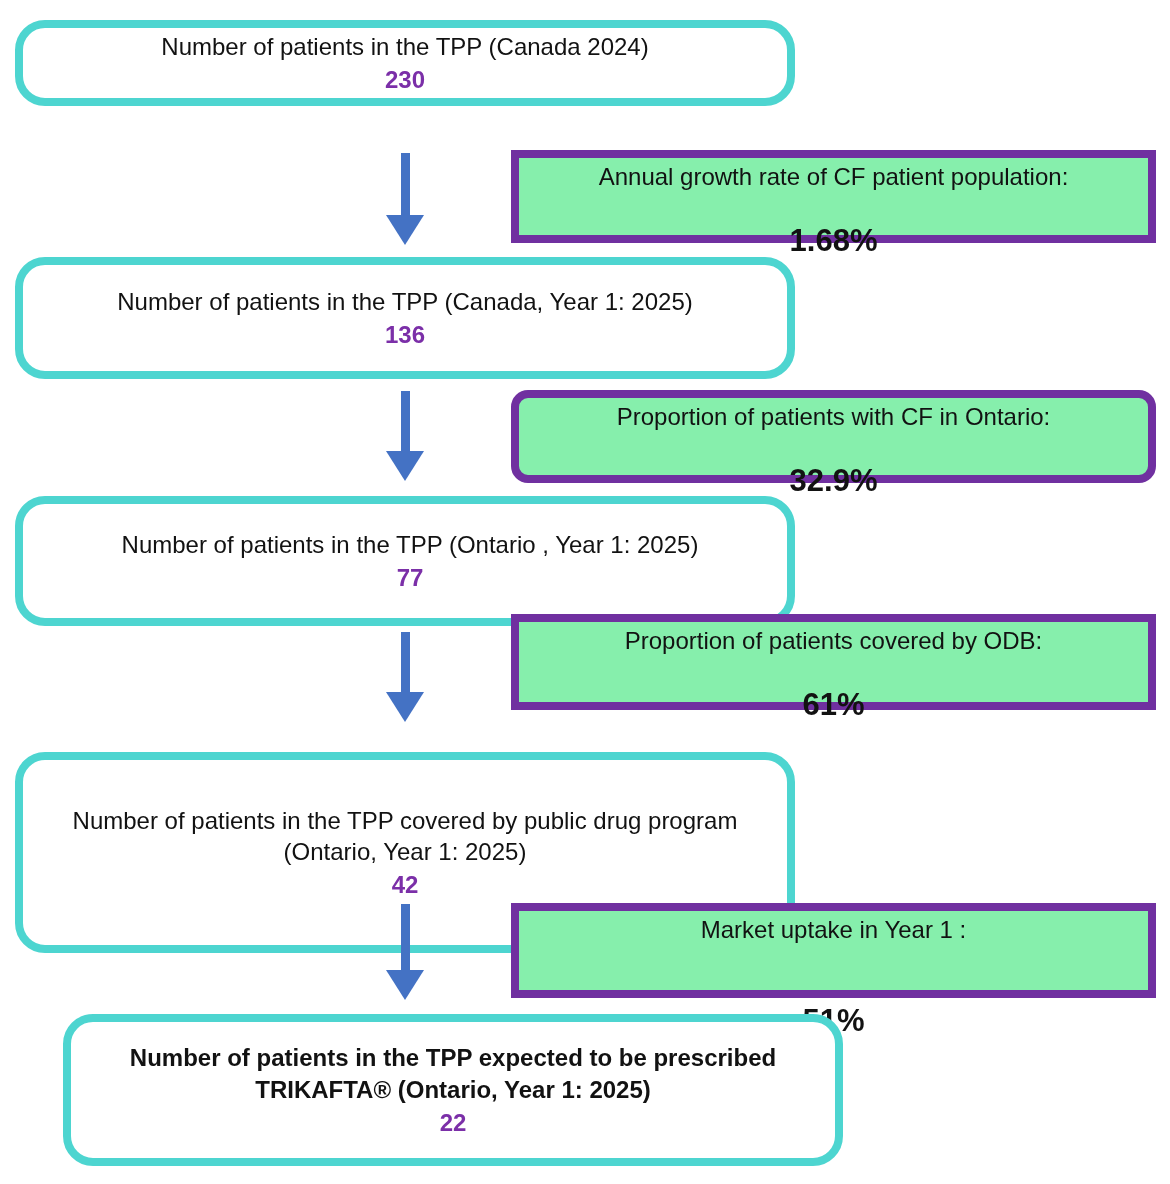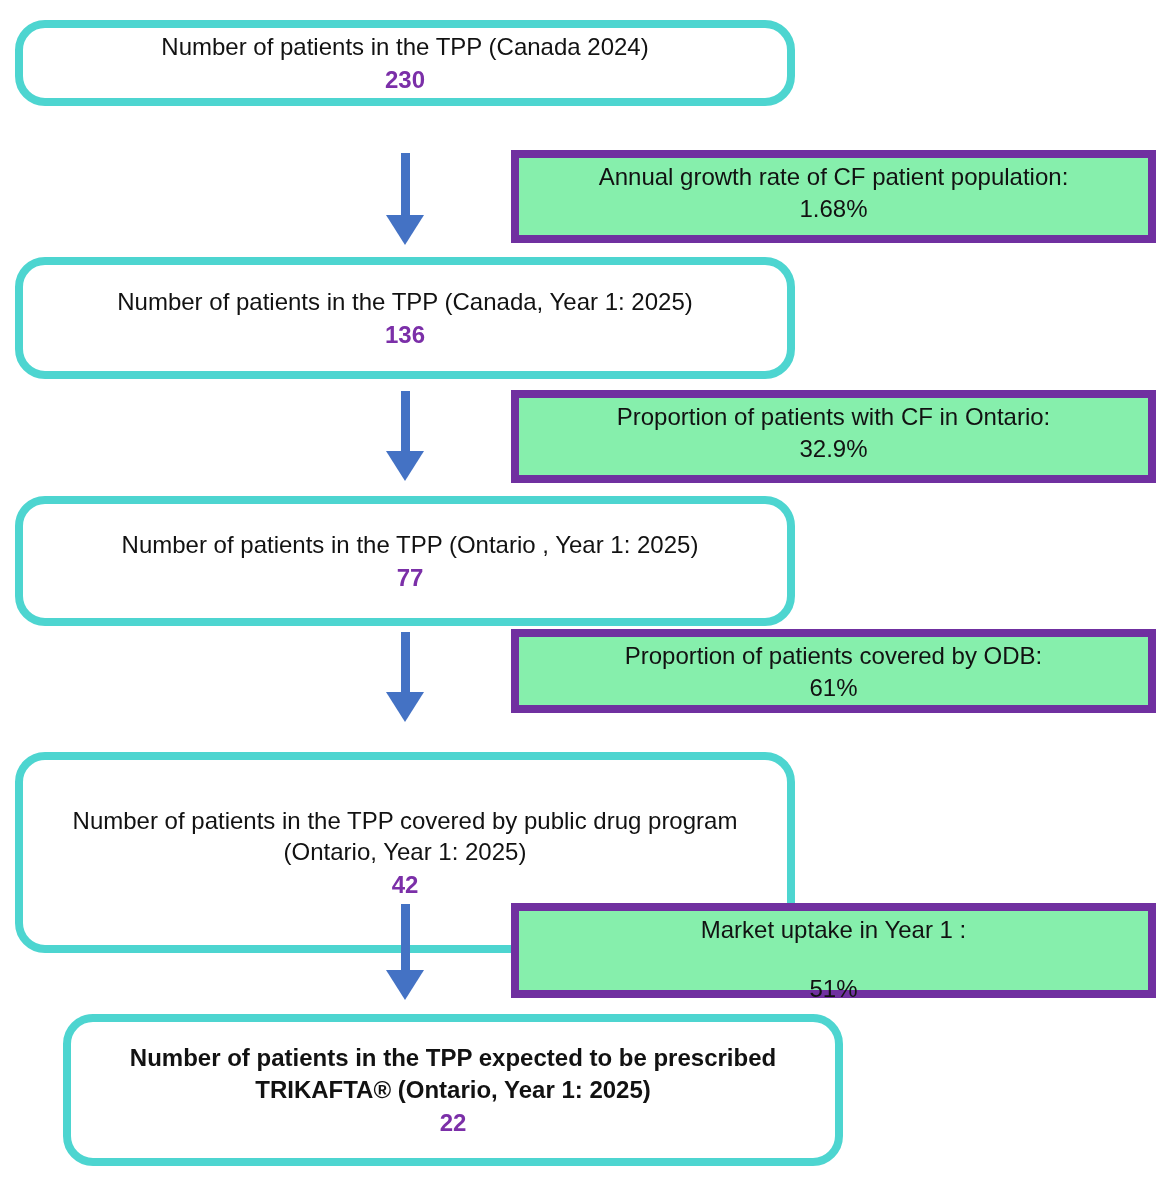--- a/index.html
+++ b/index.html
@@ -64,24 +64,25 @@
     text-align: center;
     padding: 4px 20px;
     gap: 3px;
   }
   .rate-label {
     font-size: 24px;
     line-height: 1.25;
     color: var(--ink);
   }
   .rate-value {
-    font-size: 24px;
-    font-weight: normal;
+    font-size: 31px;
+    font-weight: bold;
     color: var(--ink);
     line-height: 1.2;
+    margin-top: 27px;
   }
   
   .arrow {
     position: absolute;
     left: 385px;
     width: 40px;
     display: flex;
     flex-direction: column;
     align-items: center;
   }
@@ -121,36 +122,36 @@
   <div class="flow-box" style="top:257px; height:122px;">
     <div class="flow-label">Number of patients in the TPP (Canada, Year 1: 2025)</div>
     <div class="flow-value">136</div>
   </div>
 
   <div class="arrow" style="top:391px; height:90px;">
     <div class="arrow-stem"></div>
     <div class="arrow-head"></div>
   </div>
 
-  <div class="rate-box" style="top:390px; height:93px;">
+  <div class="rate-box" style="top:390px; height:93px;border-radius:17px;">
     <div class="rate-label">Proportion of patients with CF in Ontario:</div>
     <div class="rate-value">32.9%</div>
   </div>
 
   <div class="flow-box" style="top:496px; height:130px;padding-left:40px;">
     <div class="flow-label">Number of patients in the TPP (Ontario , Year 1: 2025)</div>
     <div class="flow-value">77</div>
   </div>
 
   <div class="arrow" style="top:632px; height:90px;">
     <div class="arrow-stem"></div>
     <div class="arrow-head"></div>
   </div>
 
-  <div class="rate-box" style="top:629px; height:84px;">
+  <div class="rate-box" style="top:614px; height:96px;">
     <div class="rate-label">Proportion of patients covered by ODB:</div>
     <div class="rate-value">61%</div>
   </div>
 
   <div class="flow-box" style="top:752px; height:201px;">
     <div class="flow-label">Number of patients in the TPP covered by public drug program (Ontario, Year 1: 2025)</div>
     <div class="flow-value">42</div>
   </div>
 
   <div class="arrow" style="top:904px; height:96px;">

